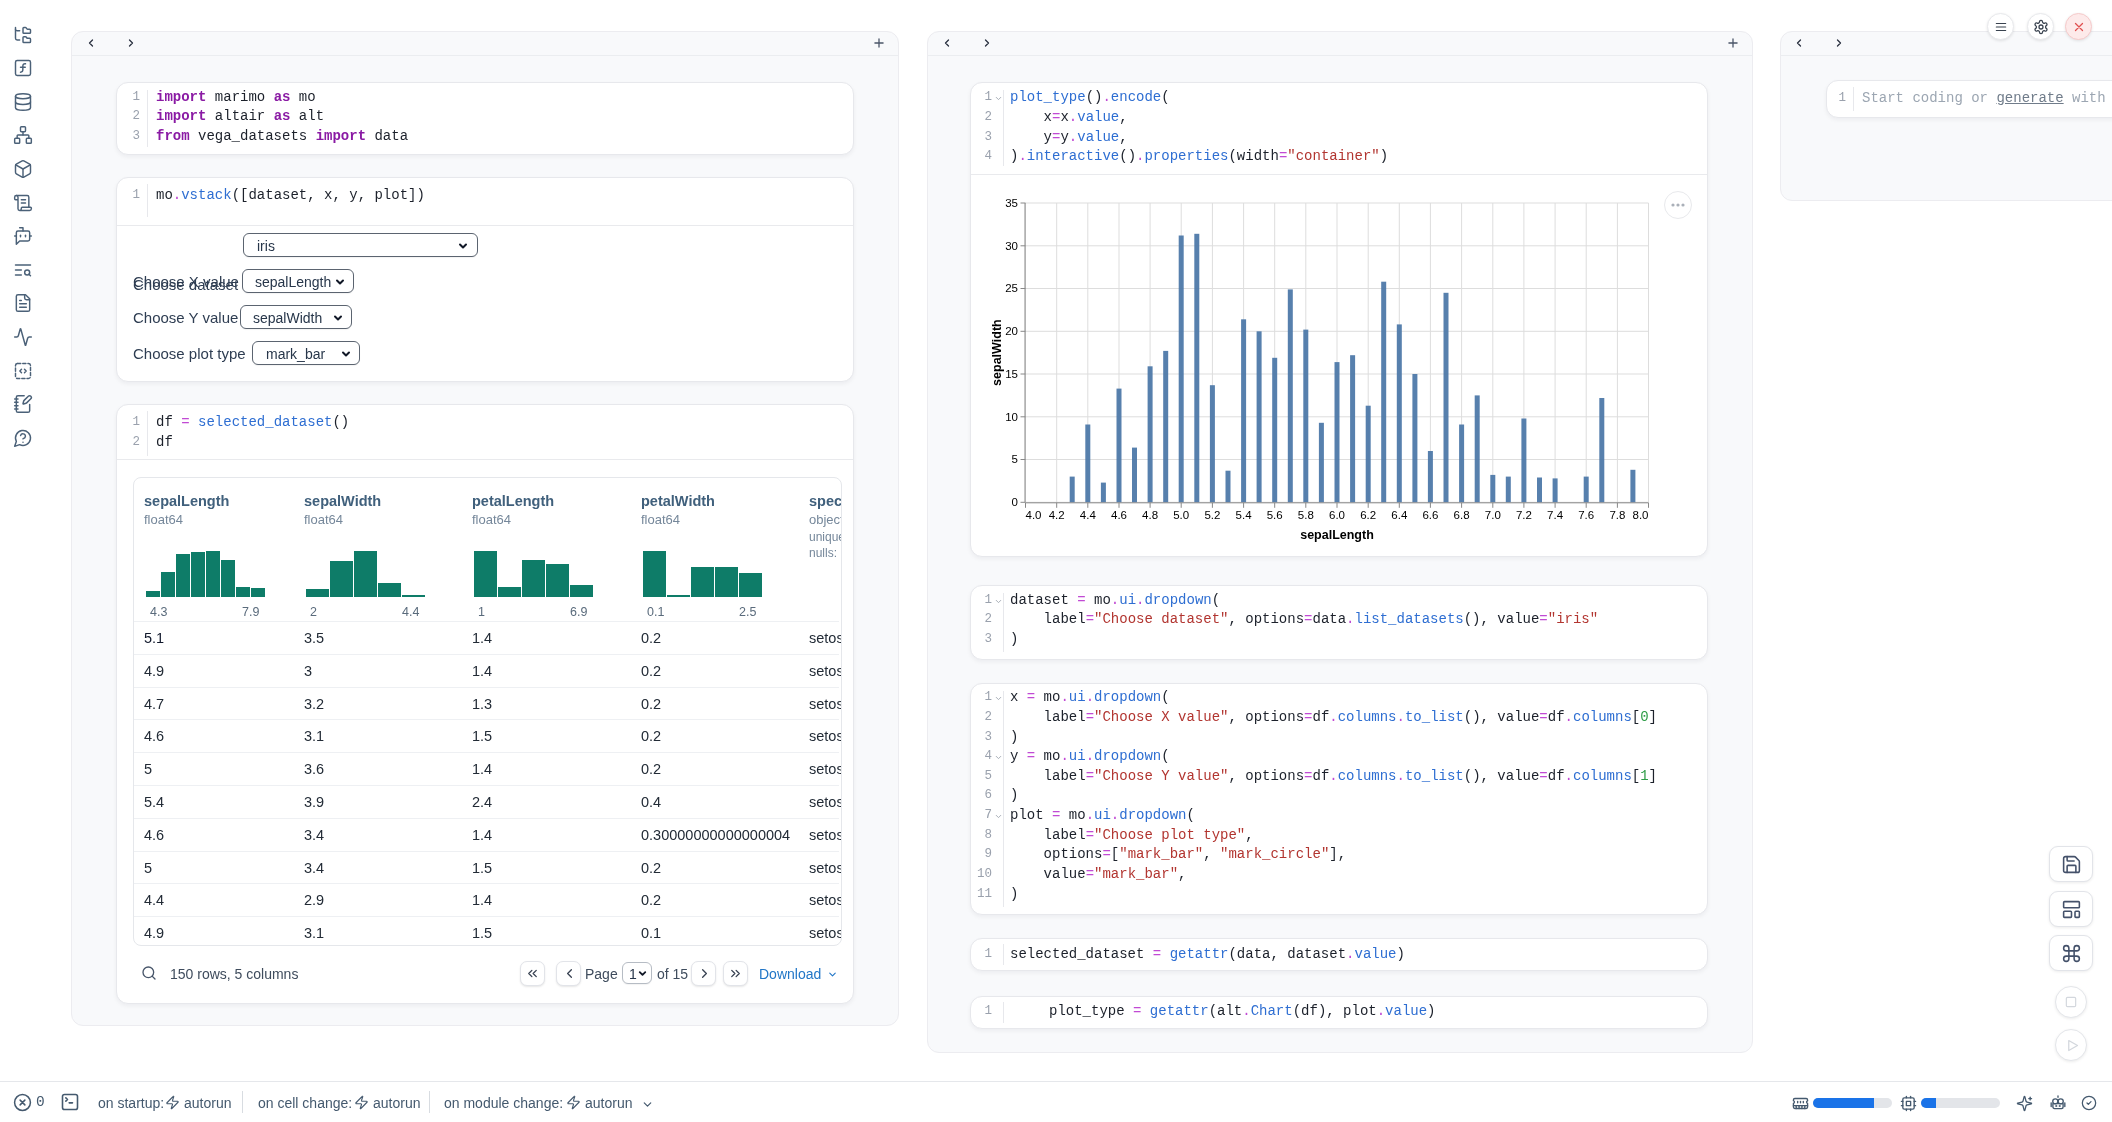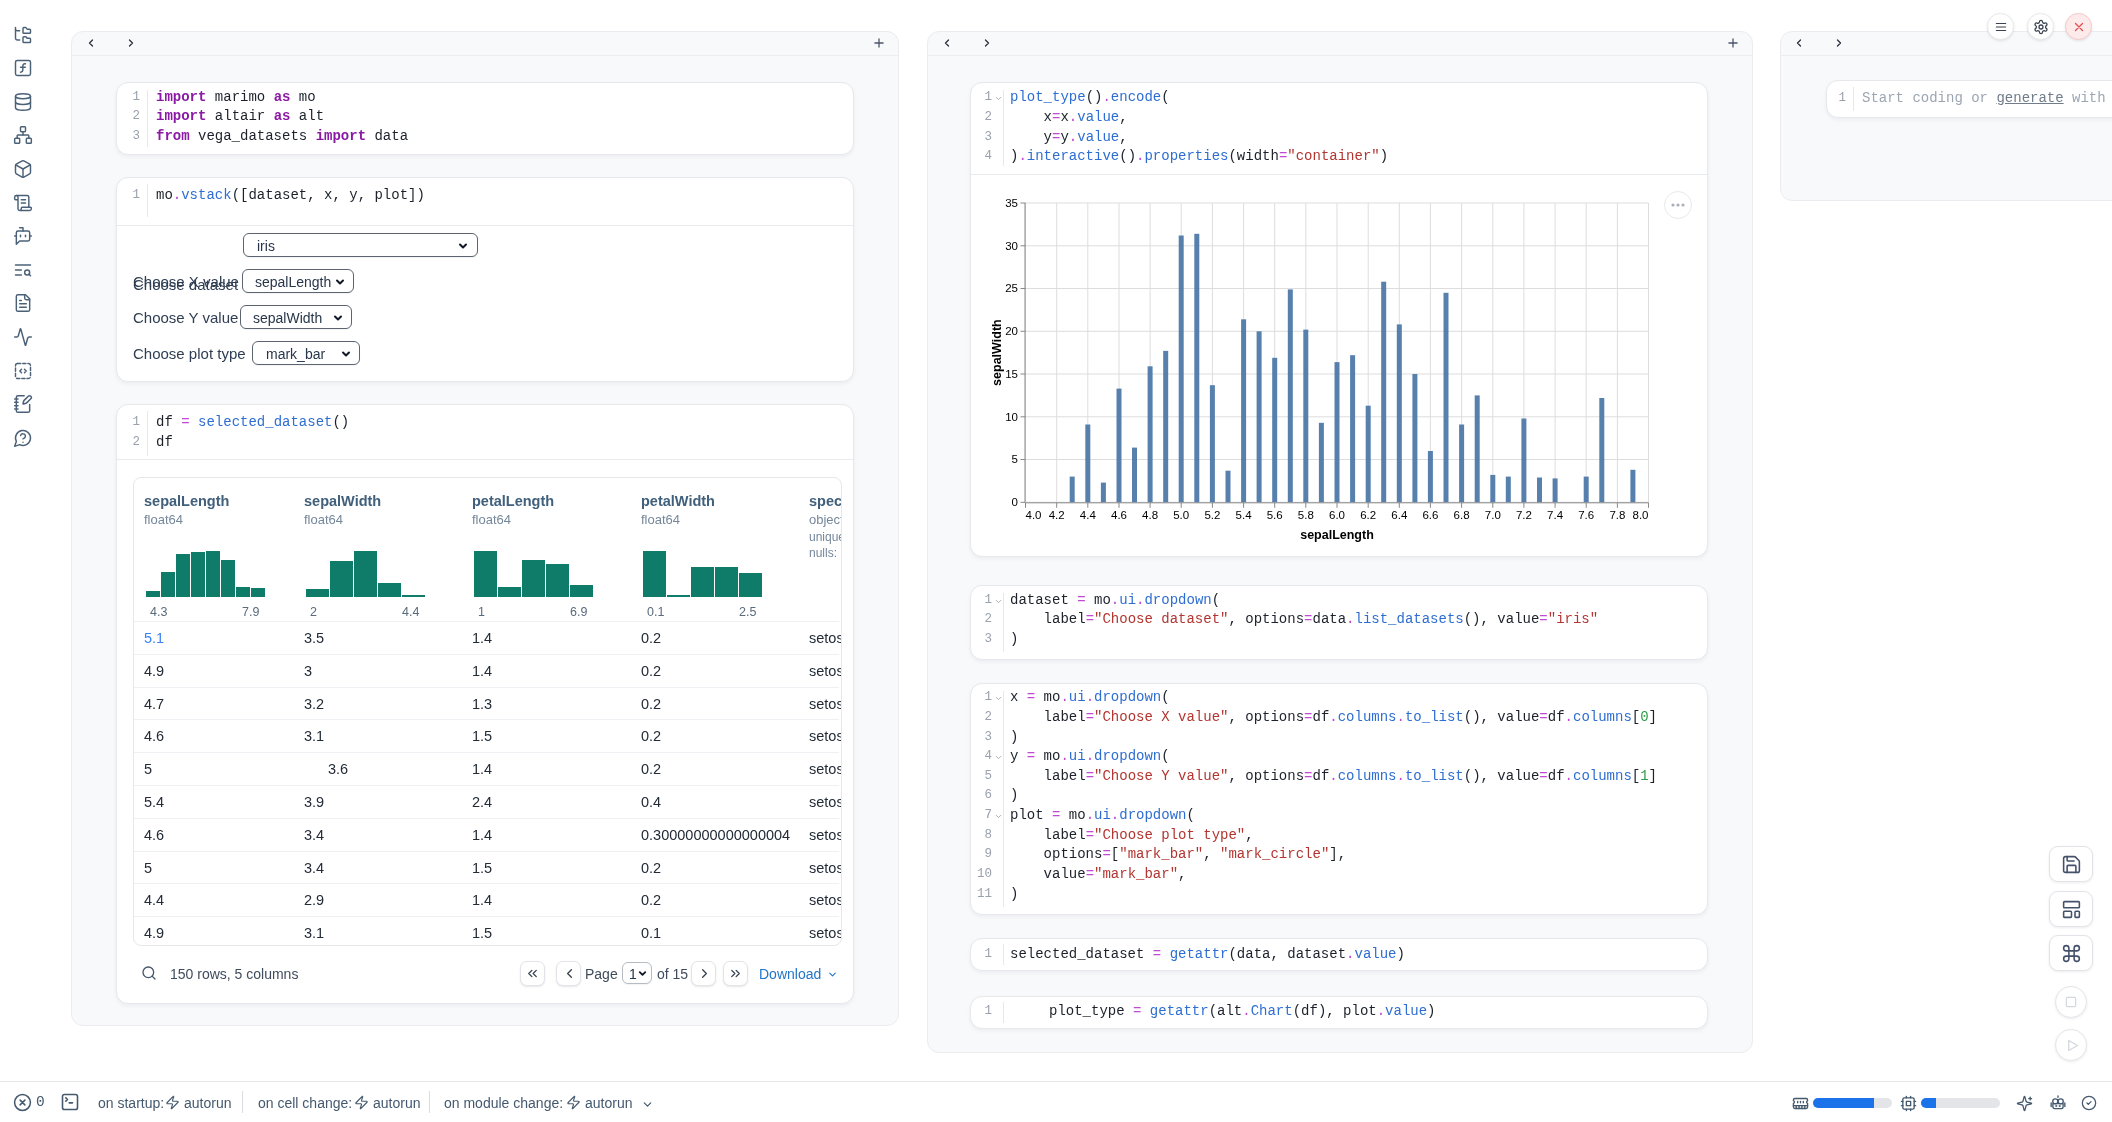--- a/index.html
+++ b/index.html
@@ -175,21 +175,21 @@
   <div class="abs" style="left:16px; top:127px; font-size:12.5px; color:#5a6b7c;">4.3</div>
   <div class="abs" style="left:108px; top:127px; font-size:12.5px; color:#5a6b7c;">7.9</div>
   <div class="abs" style="left:176px; top:127px; font-size:12.5px; color:#5a6b7c;">2</div>
   <div class="abs" style="left:268px; top:127px; font-size:12.5px; color:#5a6b7c;">4.4</div>
   <div class="abs" style="left:344px; top:127px; font-size:12.5px; color:#5a6b7c;">1</div>
   <div class="abs" style="left:436px; top:127px; font-size:12.5px; color:#5a6b7c;text-align:right;">6.9</div>
   <div class="abs" style="left:513px; top:127px; font-size:12.5px; color:#5a6b7c;">0.1</div>
   <div class="abs" style="left:605px; top:127px; font-size:12.5px; color:#5a6b7c;">2.5</div>
 
   <div class="abs" style="left:0;top:143.0px;width:705px;height:32.8px;border-top:1px solid #eef0f3;">
-      <span class="abs" style="left:10px;top:8px;font-size:14.5px;color:#3b82f6;">5.1</span>
+      <span class="abs" style="left:10px;top:8px;font-size:14.5px;color:#0f172a;">5.1</span>
       <span class="abs" style="left:170px;top:8px;font-size:14.5px;color:#222b36;">3.5</span>
       <span class="abs" style="left:338px;top:8px;font-size:14.5px;color:#222b36;">1.4</span>
       <span class="abs" style="left:507px;top:8px;font-size:14.5px;color:#222b36;">0.2</span>
       <span class="abs" style="left:675px;top:8px;font-size:14.5px;color:#222b36;">setosa</span>
     </div>
   <div class="abs" style="left:0;top:175.8px;width:705px;height:32.8px;border-top:1px solid #eef0f3;">
       <span class="abs" style="left:10px;top:8px;font-size:14.5px;color:#222b36;">4.9</span>
       <span class="abs" style="left:170px;top:8px;font-size:14.5px;color:#222b36;">3</span>
       <span class="abs" style="left:338px;top:8px;font-size:14.5px;color:#222b36;">1.4</span>
       <span class="abs" style="left:507px;top:8px;font-size:14.5px;color:#222b36;">0.2</span>
@@ -204,21 +204,21 @@
     </div>
   <div class="abs" style="left:0;top:241.4px;width:705px;height:32.8px;border-top:1px solid #eef0f3;">
       <span class="abs" style="left:10px;top:8px;font-size:14.5px;color:#222b36;">4.6</span>
       <span class="abs" style="left:170px;top:8px;font-size:14.5px;color:#222b36;">3.1</span>
       <span class="abs" style="left:338px;top:8px;font-size:14.5px;color:#222b36;">1.5</span>
       <span class="abs" style="left:507px;top:8px;font-size:14.5px;color:#222b36;">0.2</span>
       <span class="abs" style="left:675px;top:8px;font-size:14.5px;color:#222b36;">setosa</span>
     </div>
   <div class="abs" style="left:0;top:274.2px;width:705px;height:32.8px;border-top:1px solid #eef0f3;">
       <span class="abs" style="left:10px;top:8px;font-size:14.5px;color:#222b36;">5</span>
-      <span class="abs" style="left:170px;top:8px;font-size:14.5px;color:#222b36;margin-left:24px;">3.6</span>
+      <span class="abs" style="left:170px;top:8px;font-size:14.5px;color:#222b36;">3.6</span>
       <span class="abs" style="left:338px;top:8px;font-size:14.5px;color:#222b36;">1.4</span>
       <span class="abs" style="left:507px;top:8px;font-size:14.5px;color:#222b36;">0.2</span>
       <span class="abs" style="left:675px;top:8px;font-size:14.5px;color:#222b36;">setosa</span>
     </div>
   <div class="abs" style="left:0;top:307.0px;width:705px;height:32.8px;border-top:1px solid #eef0f3;">
       <span class="abs" style="left:10px;top:8px;font-size:14.5px;color:#222b36;">5.4</span>
       <span class="abs" style="left:170px;top:8px;font-size:14.5px;color:#222b36;">3.9</span>
       <span class="abs" style="left:338px;top:8px;font-size:14.5px;color:#222b36;">2.4</span>
       <span class="abs" style="left:507px;top:8px;font-size:14.5px;color:#222b36;">0.4</span>
       <span class="abs" style="left:675px;top:8px;font-size:14.5px;color:#222b36;">setosa</span>

